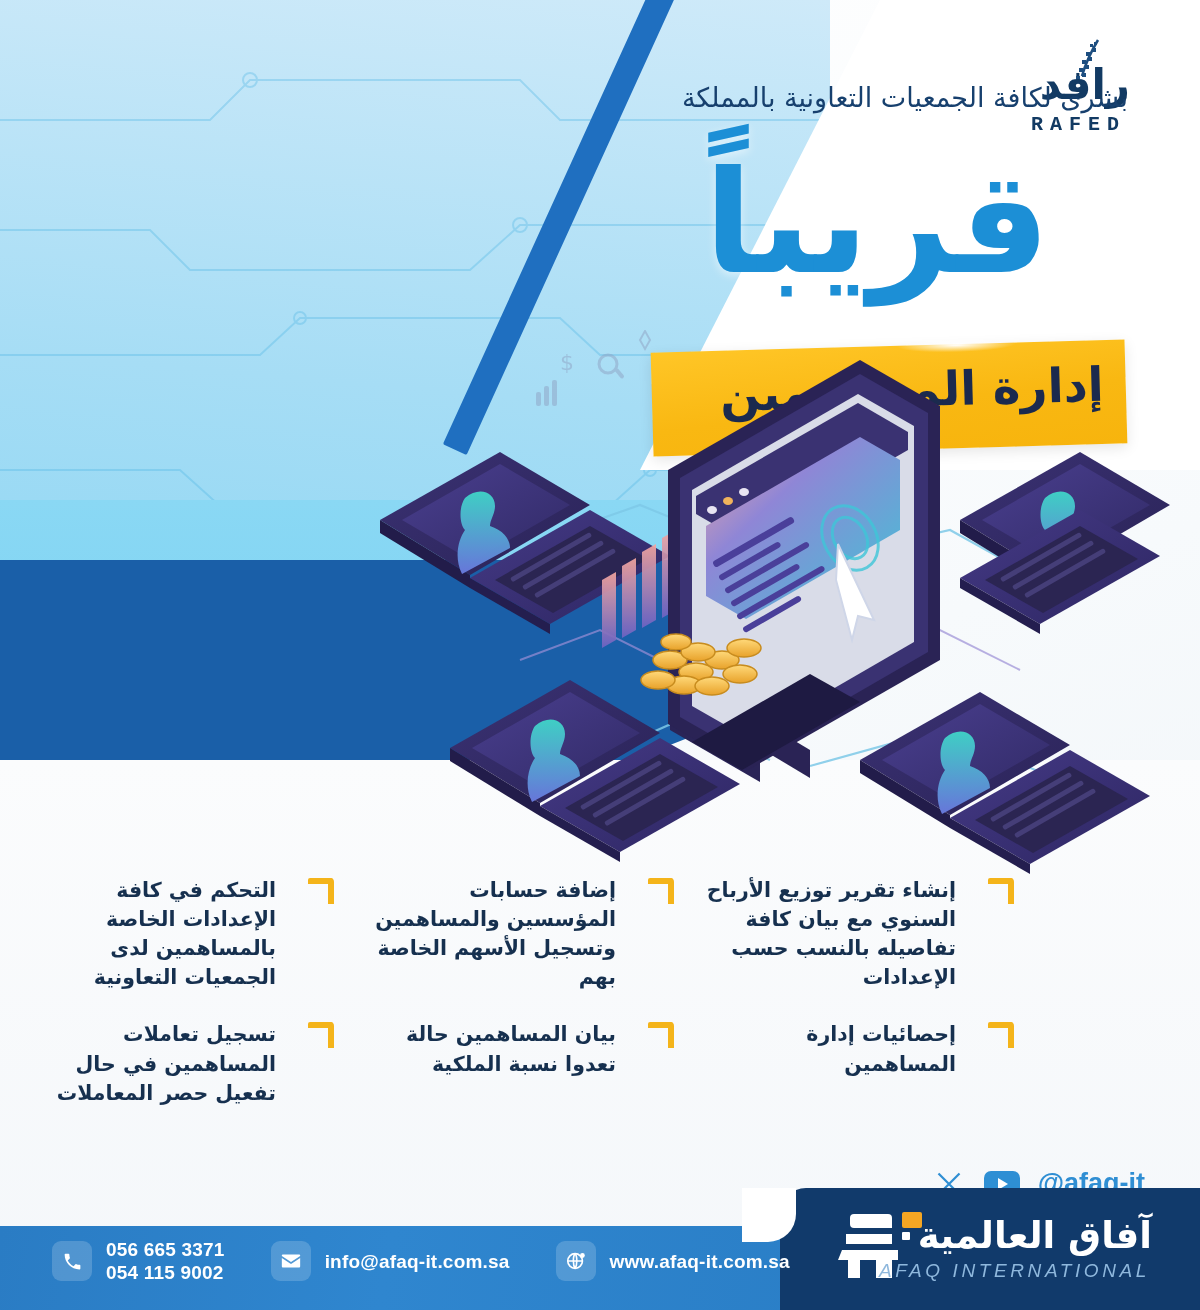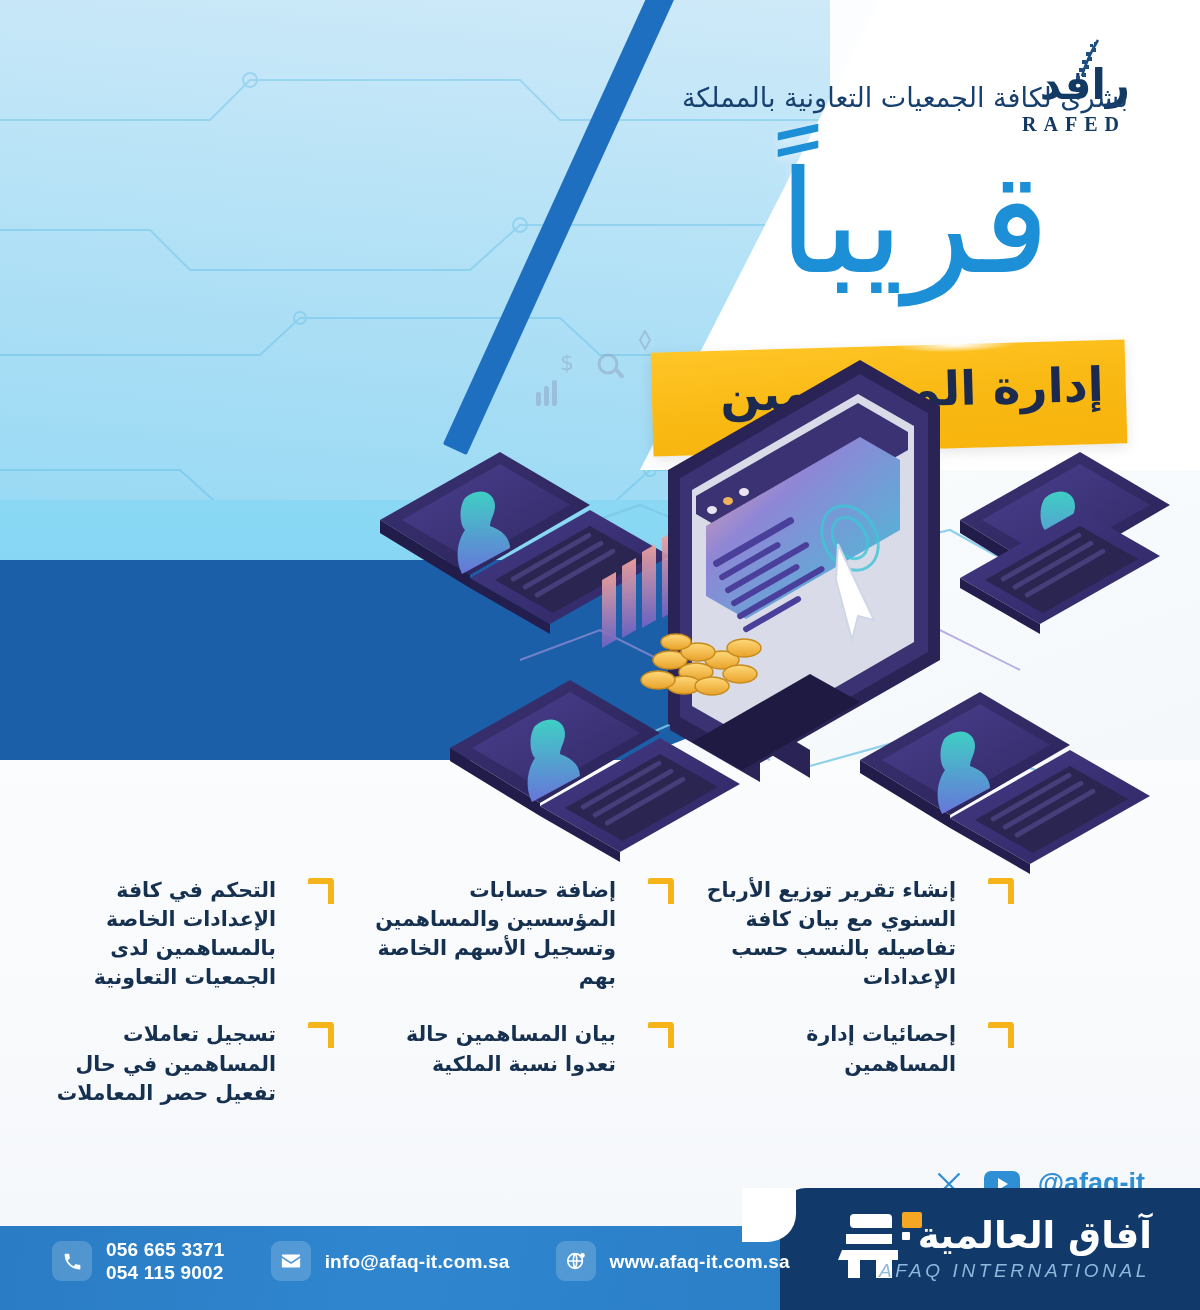--- a/index.html
+++ b/index.html
@@ -29,37 +29,37 @@
   .white-topright{position:absolute;right:0;top:0;width:560px;height:470px;background:#ffffff;
     clip-path:polygon(100% 0, 100% 100%, 0 100%, 240px 0);}
 
   
   .circuit{position:absolute;left:0;top:0;width:920px;height:820px;opacity:.34;}
 
   
   .headline{position:absolute;right:72px;top:82px;font-size:27px;color:#17406e;
     font-weight:400;letter-spacing:.2px;text-align:right;}
   .title-soon{position:absolute;right:150px;top:152px;font-size:142px;line-height:1;
-    color:#1c8fd6;font-weight:400;letter-spacing:-2px;
+    color:#1c8fd6;font-weight:700;letter-spacing:-2px;
     text-shadow:0 3px 10px rgba(255,255,255,.55);}
   .yellow-banner{position:absolute;right:74px;top:346px;width:474px;height:104px;
     background:linear-gradient(175deg,#ffc627 0%,#f9b812 55%,#f7b40d 100%);
     transform:rotate(-1.6deg);box-shadow:0 4px 14px rgba(0,0,0,.10);}
   .yellow-banner .glow1{position:absolute;left:52%;top:-6px;width:120px;height:14px;
     background:radial-gradient(ellipse at center,#fff 0%,rgba(255,255,255,0) 70%);}
   .yellow-banner .glow2{position:absolute;left:36%;bottom:-8px;width:110px;height:16px;
     background:radial-gradient(ellipse at center,#fff 0%,rgba(255,255,255,0) 70%);}
   .banner-text{position:absolute;right:96px;top:362px;font-size:47px;font-weight:700;
     color:#1b2a4e;transform:rotate(-1.6deg);}
 
   
   .rafed{position:absolute;right:62px;top:46px;width:170px;height:96px;}
   .rafed .ar{position:absolute;right:8px;top:14px;font-size:42px;font-weight:700;color:#123a63;letter-spacing:2px;}
   .rafed .en{position:absolute;right:12px;bottom:6px;font-size:20px;font-weight:700;
-    color:#123a63;letter-spacing:7px;font-family:Liberation Serif, serif;}
+    color:#123a63;letter-spacing:7px;font-family:Liberation Mono, monospace;}
 
   
   .illus{position:absolute;left:340px;top:330px;width:840px;height:560px;}
 
   
   .features{position:absolute;left:0;top:876px;width:1200px;}
   .frow{display:flex;flex-direction:row-reverse;justify-content:flex-start;gap:0;}
   .fcell{width:340px;padding:0 26px;position:relative;}
   .fcell.c0{margin-right:34px;}
   .bracket{position:absolute;right:6px;top:2px;width:26px;height:26px;

